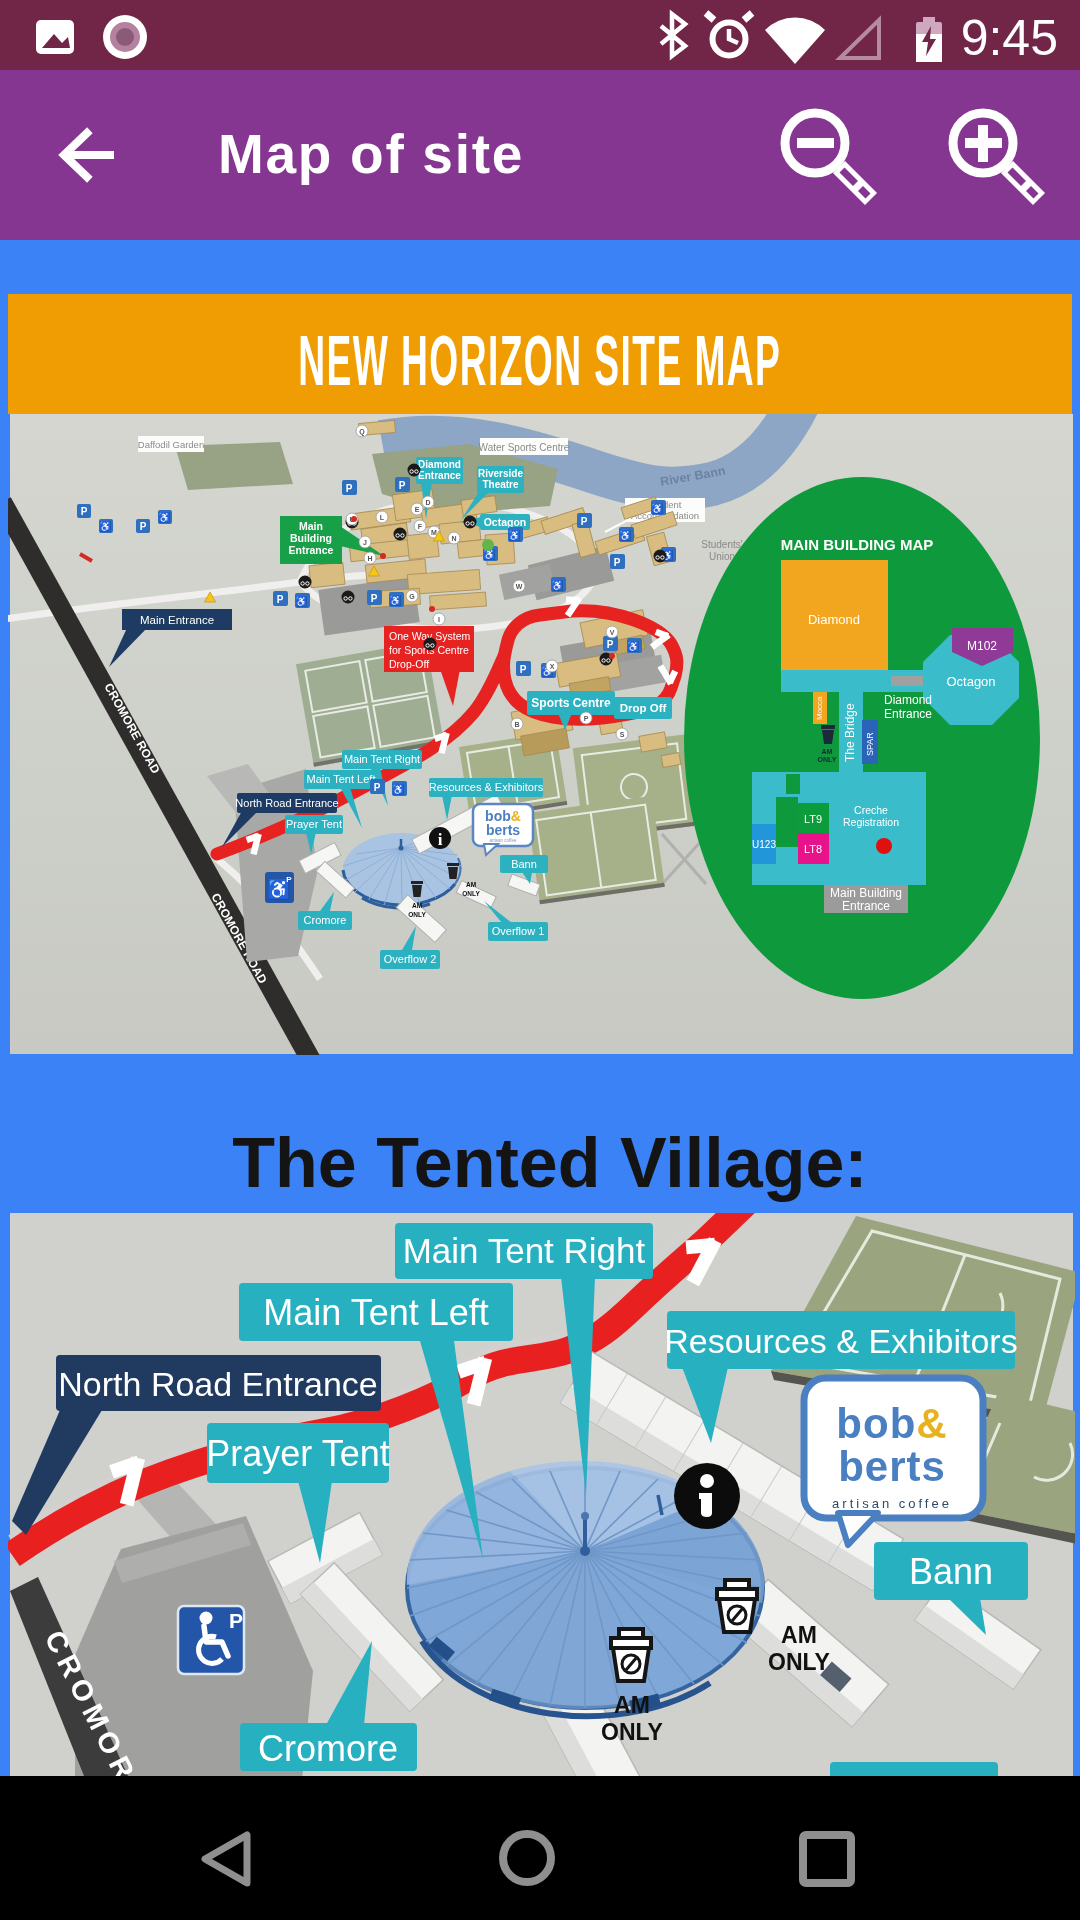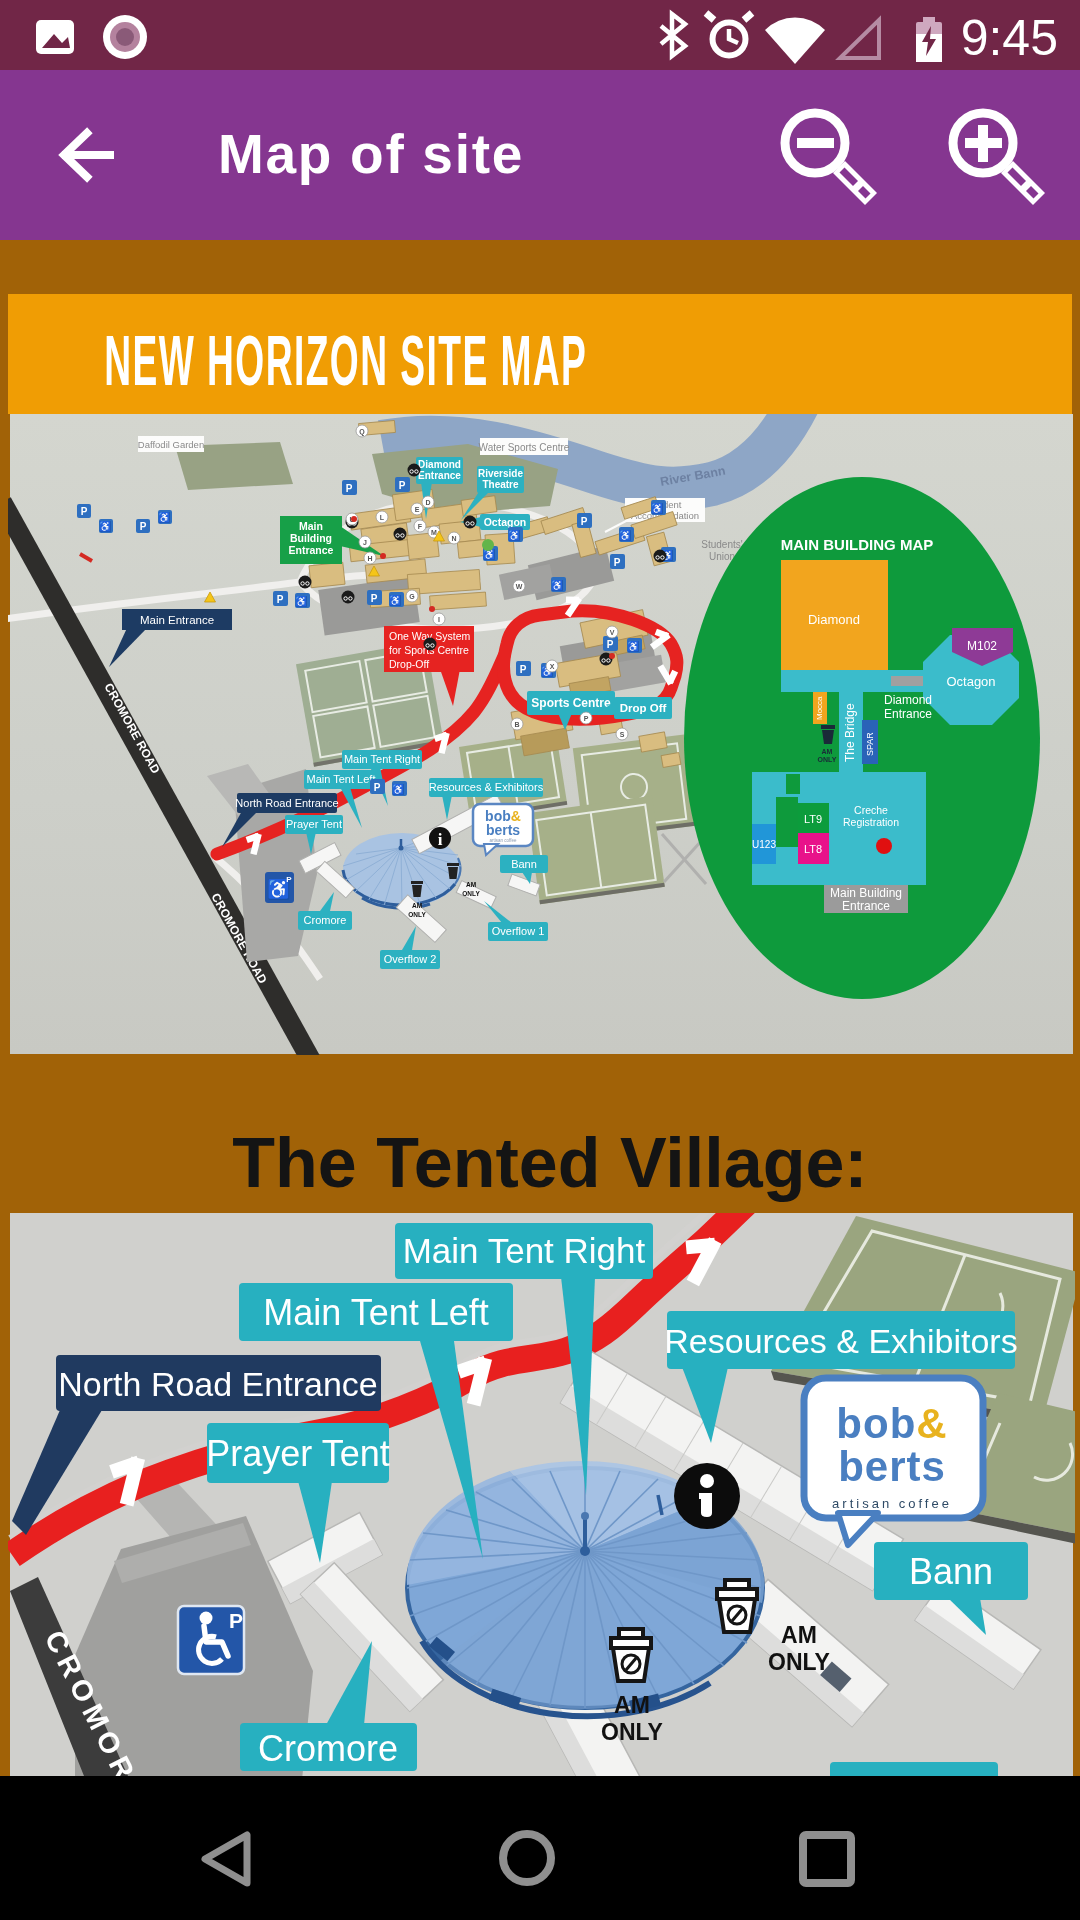--- a/index.html
+++ b/index.html
@@ -1,18 +1,18 @@
 <!DOCTYPE html>
 <html><head>
 <meta charset="utf-8">
 <style>
   html,body{margin:0;padding:0;background:#fff;width:1080px;height:1920px;overflow:hidden;
     font-family:"Liberation Sans",sans-serif;}
   .abs{position:absolute;}
-  #page{position:relative;width:1080px;height:1920px;background:#a16207;}
+  #page{position:relative;width:1080px;height:1920px;background:#3b82f6;}
 </style>
 </head>
 <body>
 <div id="page">
 
 <div class="abs" style="left:0;top:0;width:1080px;height:70px;background:#712647;"></div>
 
 <svg class="abs" style="left:0;top:0;" width="1080" height="70" viewBox="0 0 1080 70">
 
   <g>
@@ -69,21 +69,21 @@
     <line x1="965" y1="73" x2="1002" y2="73" stroke="#fff" stroke-width="10"></line>
     <line x1="983" y1="55" x2="983" y2="92" stroke="#fff" stroke-width="10"></line>
     <line x1="1007" y1="97" x2="1039" y2="129" stroke="#fff" stroke-width="17"></line>
     <line x1="1010" y1="100" x2="1036" y2="126" stroke="#853690" stroke-width="7"></line>
     <line x1="1021" y1="121" x2="1031" y2="111" stroke="#fff" stroke-width="7"></line>
   </g>
 </svg>
 
 <div class="abs" style="left:8px;top:294px;width:1064px;height:120px;background:#f09d04;"></div>
 
-<div class="abs" style="left:8px;top:331px;width:1063px;text-align:left;">
+<div class="abs" style="left:8px;top:331px;width:1063px;text-align:center;">
   <span style="display:inline-block;transform:scale(0.715,1.35);transform-origin:center;
     font-size:52px;font-weight:bold;color:#fff;letter-spacing:2px;white-space:nowrap;">NEW HORIZON SITE MAP</span>
 </div>
 
 <svg class="abs" style="left:8px;top:414px;" width="1067" height="641" viewBox="0 0 1063 641">
   <defs>
     <linearGradient id="mapbg" x1="0" y1="0" x2="0" y2="1">
       <stop offset="0" stop-color="#d4d6cf"></stop>
       <stop offset="0.6" stop-color="#cdcfc9"></stop>
       <stop offset="1" stop-color="#c8c9c3"></stop>

